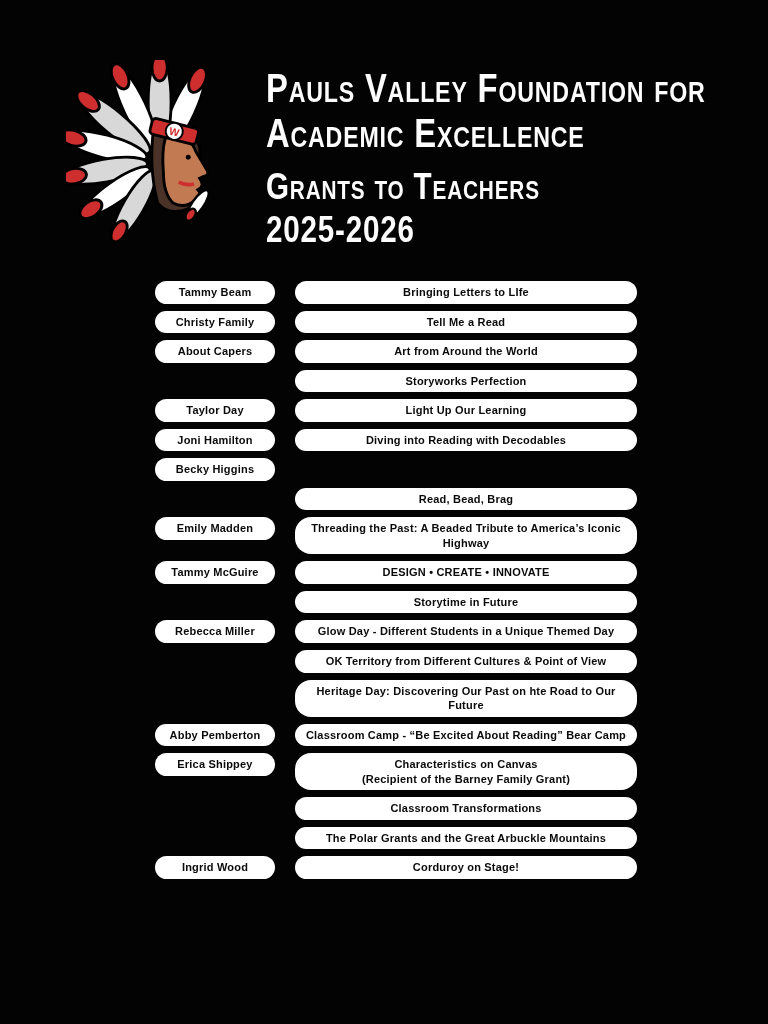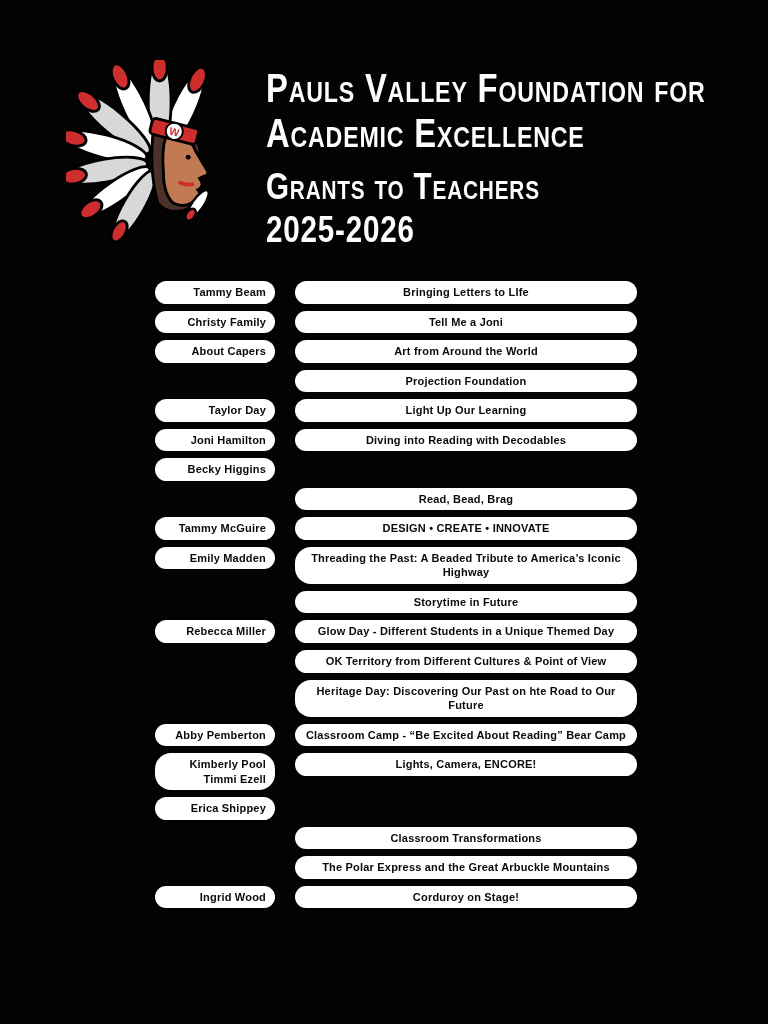--- a/index.html
+++ b/index.html
@@ -46,21 +46,21 @@
     border-radius:16px;
     font-size:11px;
     font-weight:700;
     line-height:1.32;
     text-align:center;
     padding:4px 9px;
     box-sizing:border-box;
     white-space:pre-line;
     letter-spacing:.2px;
   }
-  .pill.name{width:120px;flex:0 0 120px;text-align:right;}
+  .pill.name{width:120px;flex:0 0 120px;}
   .pill.project{width:342px;flex:0 0 342px;}
 </style>
 </head>
 <body>
 
 <div class="page">
 
   <header>
     <div class="logo">
       <svg viewBox="0 0 180 195" width="172" height="186">
@@ -129,31 +129,31 @@
   </header>
 
   <main class="grants">
     <div class="row">
       <div class="pill name">Tammy Beam</div>
       <div class="pill project">Bringing Letters to LIfe</div>
     </div>
 
     <div class="row">
       <div class="pill name">Christy Family</div>
-      <div class="pill project">Tell Me a Joni</div>
+      <div class="pill project">Tell Me a Read</div>
     </div>
 
     <div class="row">
       <div class="pill name">About Capers</div>
       <div class="pill project">Art from Around the World</div>
     </div>
 
     <div class="row">
       <div class="pill name" style="visibility: hidden;"></div>
-      <div class="pill project">Projection Foundation</div>
+      <div class="pill project">Storyworks Perfection</div>
     </div>
 
     <div class="row">
       <div class="pill name">Taylor Day</div>
       <div class="pill project">Light Up Our Learning</div>
     </div>
 
     <div class="row">
       <div class="pill name">Joni Hamilton</div>
       <div class="pill project">Diving into Reading with Decodables</div>
@@ -163,30 +163,30 @@
     <div class="row">
       <div class="pill name">Becky Higgins</div>
     </div>
 
     <div class="row">
       <div class="pill name" style="visibility: hidden;"></div>
       <div class="pill project">Read, Bead, Brag</div>
     </div>
 
     <div class="row">
+      <div class="pill name">Emily Madden</div>
+      <div class="pill project">Threading the Past: A Beaded Tribute to America’s Iconic Highway</div>
+    </div>
+
+    <div class="row">
       <div class="pill name">Tammy McGuire</div>
       <div class="pill project">DESIGN • CREATE • INNOVATE</div>
     </div>
 
     <div class="row">
-      <div class="pill name">Emily Madden</div>
-      <div class="pill project">Threading the Past: A Beaded Tribute to America’s Iconic Highway</div>
-    </div>
-
-    <div class="row">
       <div class="pill name" style="visibility: hidden;"></div>
       <div class="pill project">Storytime in Future</div>
     </div>
 
     <div class="row">
       <div class="pill name">Rebecca Miller</div>
       <div class="pill project">Glow Day - Different Students in a Unique Themed Day</div>
     </div>
 
     <div class="row">
@@ -197,38 +197,35 @@
     <div class="row">
       <div class="pill name" style="visibility: hidden;"></div>
       <div class="pill project">Heritage Day: Discovering Our Past on hte Road to Our Future</div>
     </div>
 
     <div class="row">
       <div class="pill name">Abby Pemberton</div>
       <div class="pill project">Classroom Camp - “Be Excited About Reading” Bear Camp</div>
     </div>
 
-    <div class="row">
-      <div class="pill name">Kimberly Pool
-Timmi Ezell</div>
-      <div class="pill project">Lights, Camera, ENCORE!</div>
-    </div>
 
     <div class="row">
       <div class="pill name">Erica Shippey</div>
+      <div class="pill project">Characteristics on Canvas
+(Recipient of the Barney Family Grant)</div>
     </div>
 
     <div class="row">
       <div class="pill name" style="visibility: hidden;"></div>
       <div class="pill project">Classroom Transformations</div>
     </div>
 
     <div class="row">
       <div class="pill name" style="visibility: hidden;"></div>
-      <div class="pill project">The Polar Express and the Great Arbuckle Mountains</div>
+      <div class="pill project">The Polar Grants and the Great Arbuckle Mountains</div>
     </div>
 
     <div class="row">
       <div class="pill name">Ingrid Wood</div>
       <div class="pill project">Corduroy on Stage!</div>
     </div>
   </main>
 
 </div>
 

